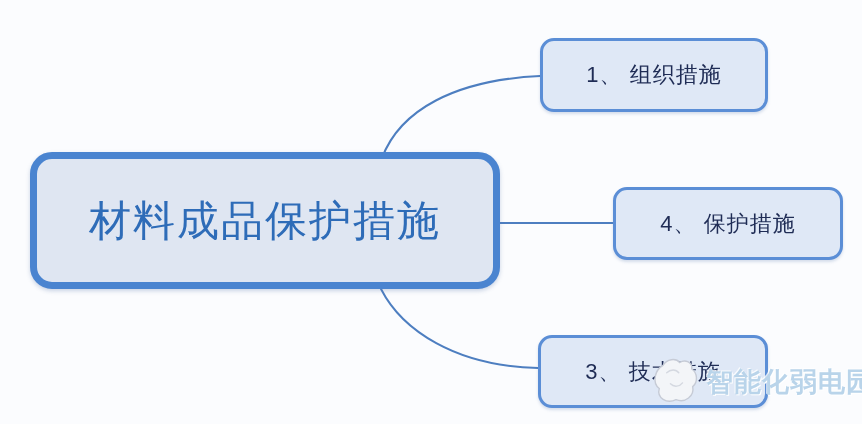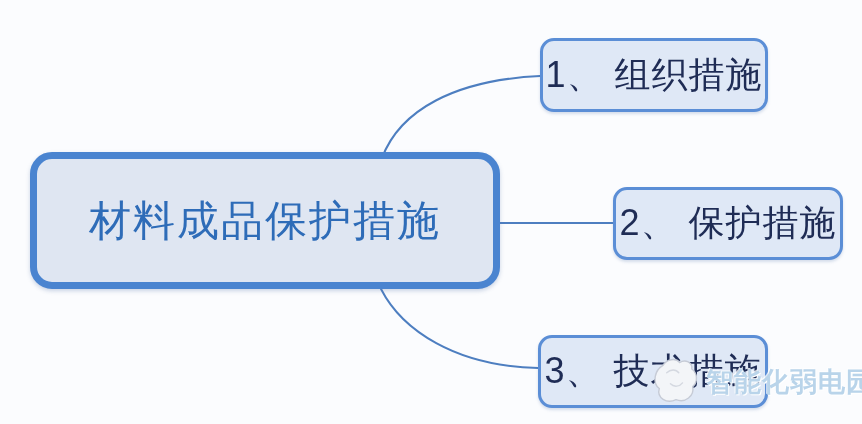--- a/index.html
+++ b/index.html
@@ -45,21 +45,21 @@
   }
 
   .child-node {
     background: var(--child_fill, #dfe8f6);
     border: 3px solid var(--child_border, #5b8ed6);
     border-radius: 14px;
     box-shadow: 0 2px 3px rgba(100,130,180,0.25);
   }
   .child-node .label {
     color: var(--child_text, #1f2c55);
-    font-size: 36px;
+    font-size: 22px;
     font-weight: 400;
     letter-spacing: 1px;
     white-space: nowrap;
   }
   .child-node-1 { left: 540px; top: 38px;  width: 228px; height: 74px; }
   .child-node-2 { left: 613px; top: 187px; width: 230px; height: 73px; }
   .child-node-3 { left: 538px; top: 335px; width: 230px; height: 73px; }
 
   .watermark {
     position: absolute;
@@ -92,21 +92,21 @@
 
   <div class="node root-node">
     <span class="label">材料成品保护措施</span>
   </div>
 
   <div class="node child-node child-node-1">
     <span class="label">1、 组织措施</span>
   </div>
 
   <div class="node child-node child-node-2">
-    <span class="label">2、 保护措施</span>
+    <span class="label">4、 保护措施</span>
   </div>
 
   <div class="node child-node child-node-3">
     <span class="label">3、 技术措施</span>
   </div>
 
   <div class="watermark">
     <svg class="watermark-icon" viewBox="0 0 60 56" xmlns="http://www.w3.org/2000/svg">
       <path d="M16 10 C20 3 30 2 34 7 C40 3 48 7 47 14 C53 18 54 28 48 33 C50 43 40 51 30 47 C20 52 9 45 12 35 C4 29 7 15 16 10 Z" fill="#f3f5f8" stroke="#c6cbd6" stroke-width="1.5"></path>
       <path d="M20 18 C24 14 30 14 33 18 M24 30 C28 34 34 33 37 29" fill="none" stroke="#d4d8e0" stroke-width="1.5" stroke-linecap="round"></path>

